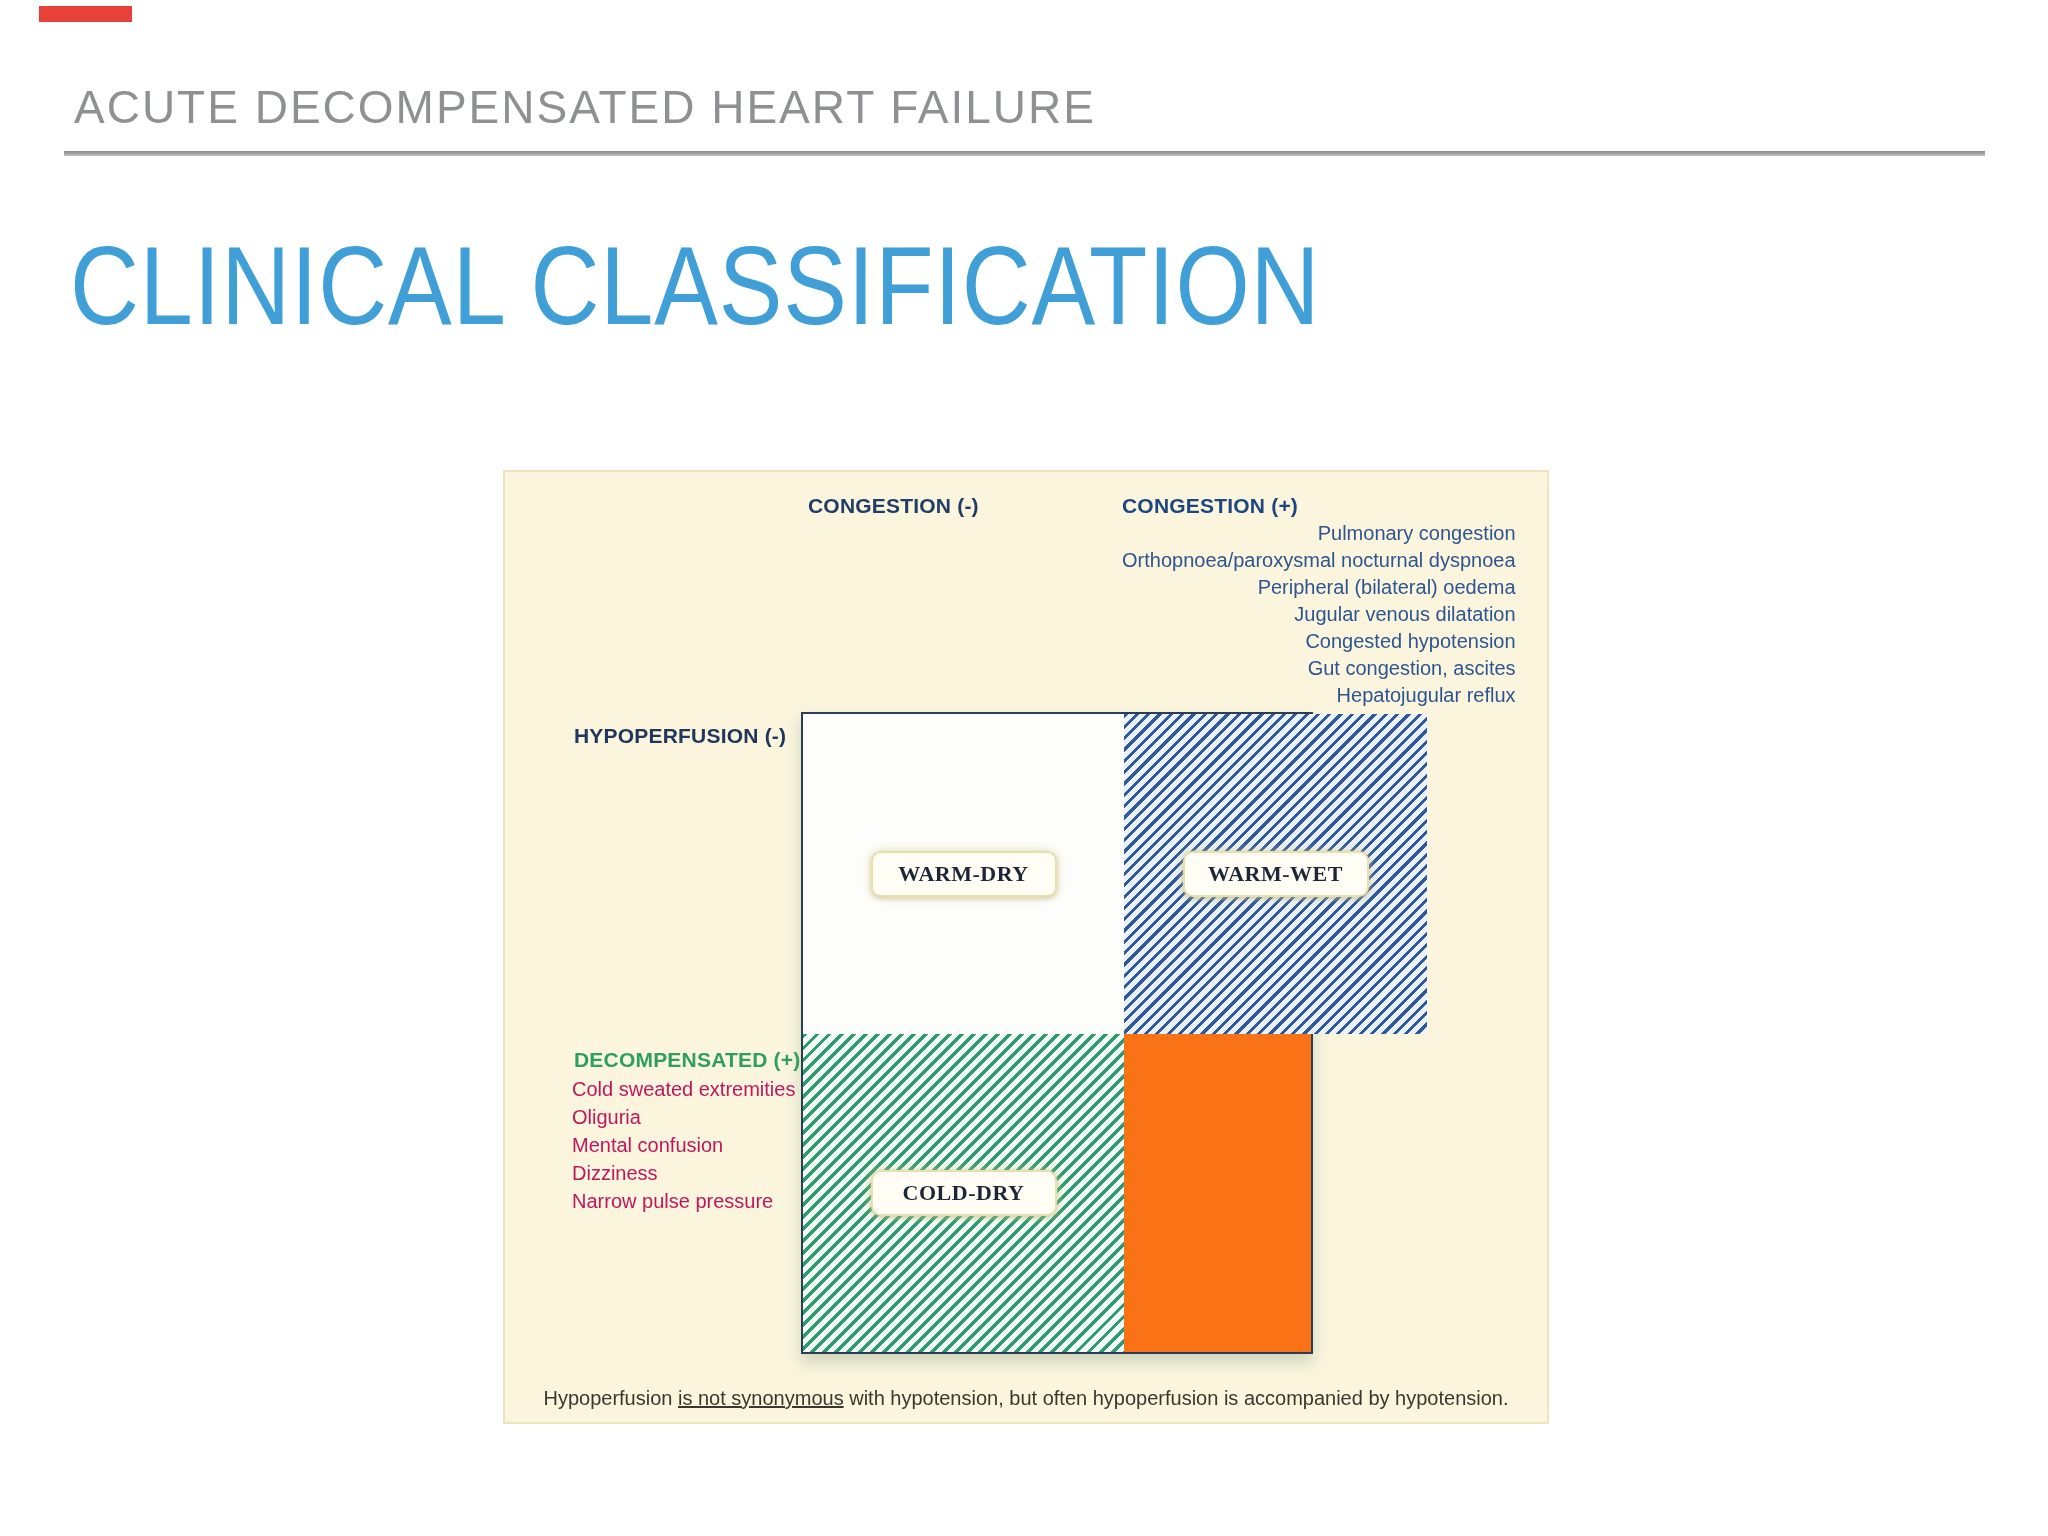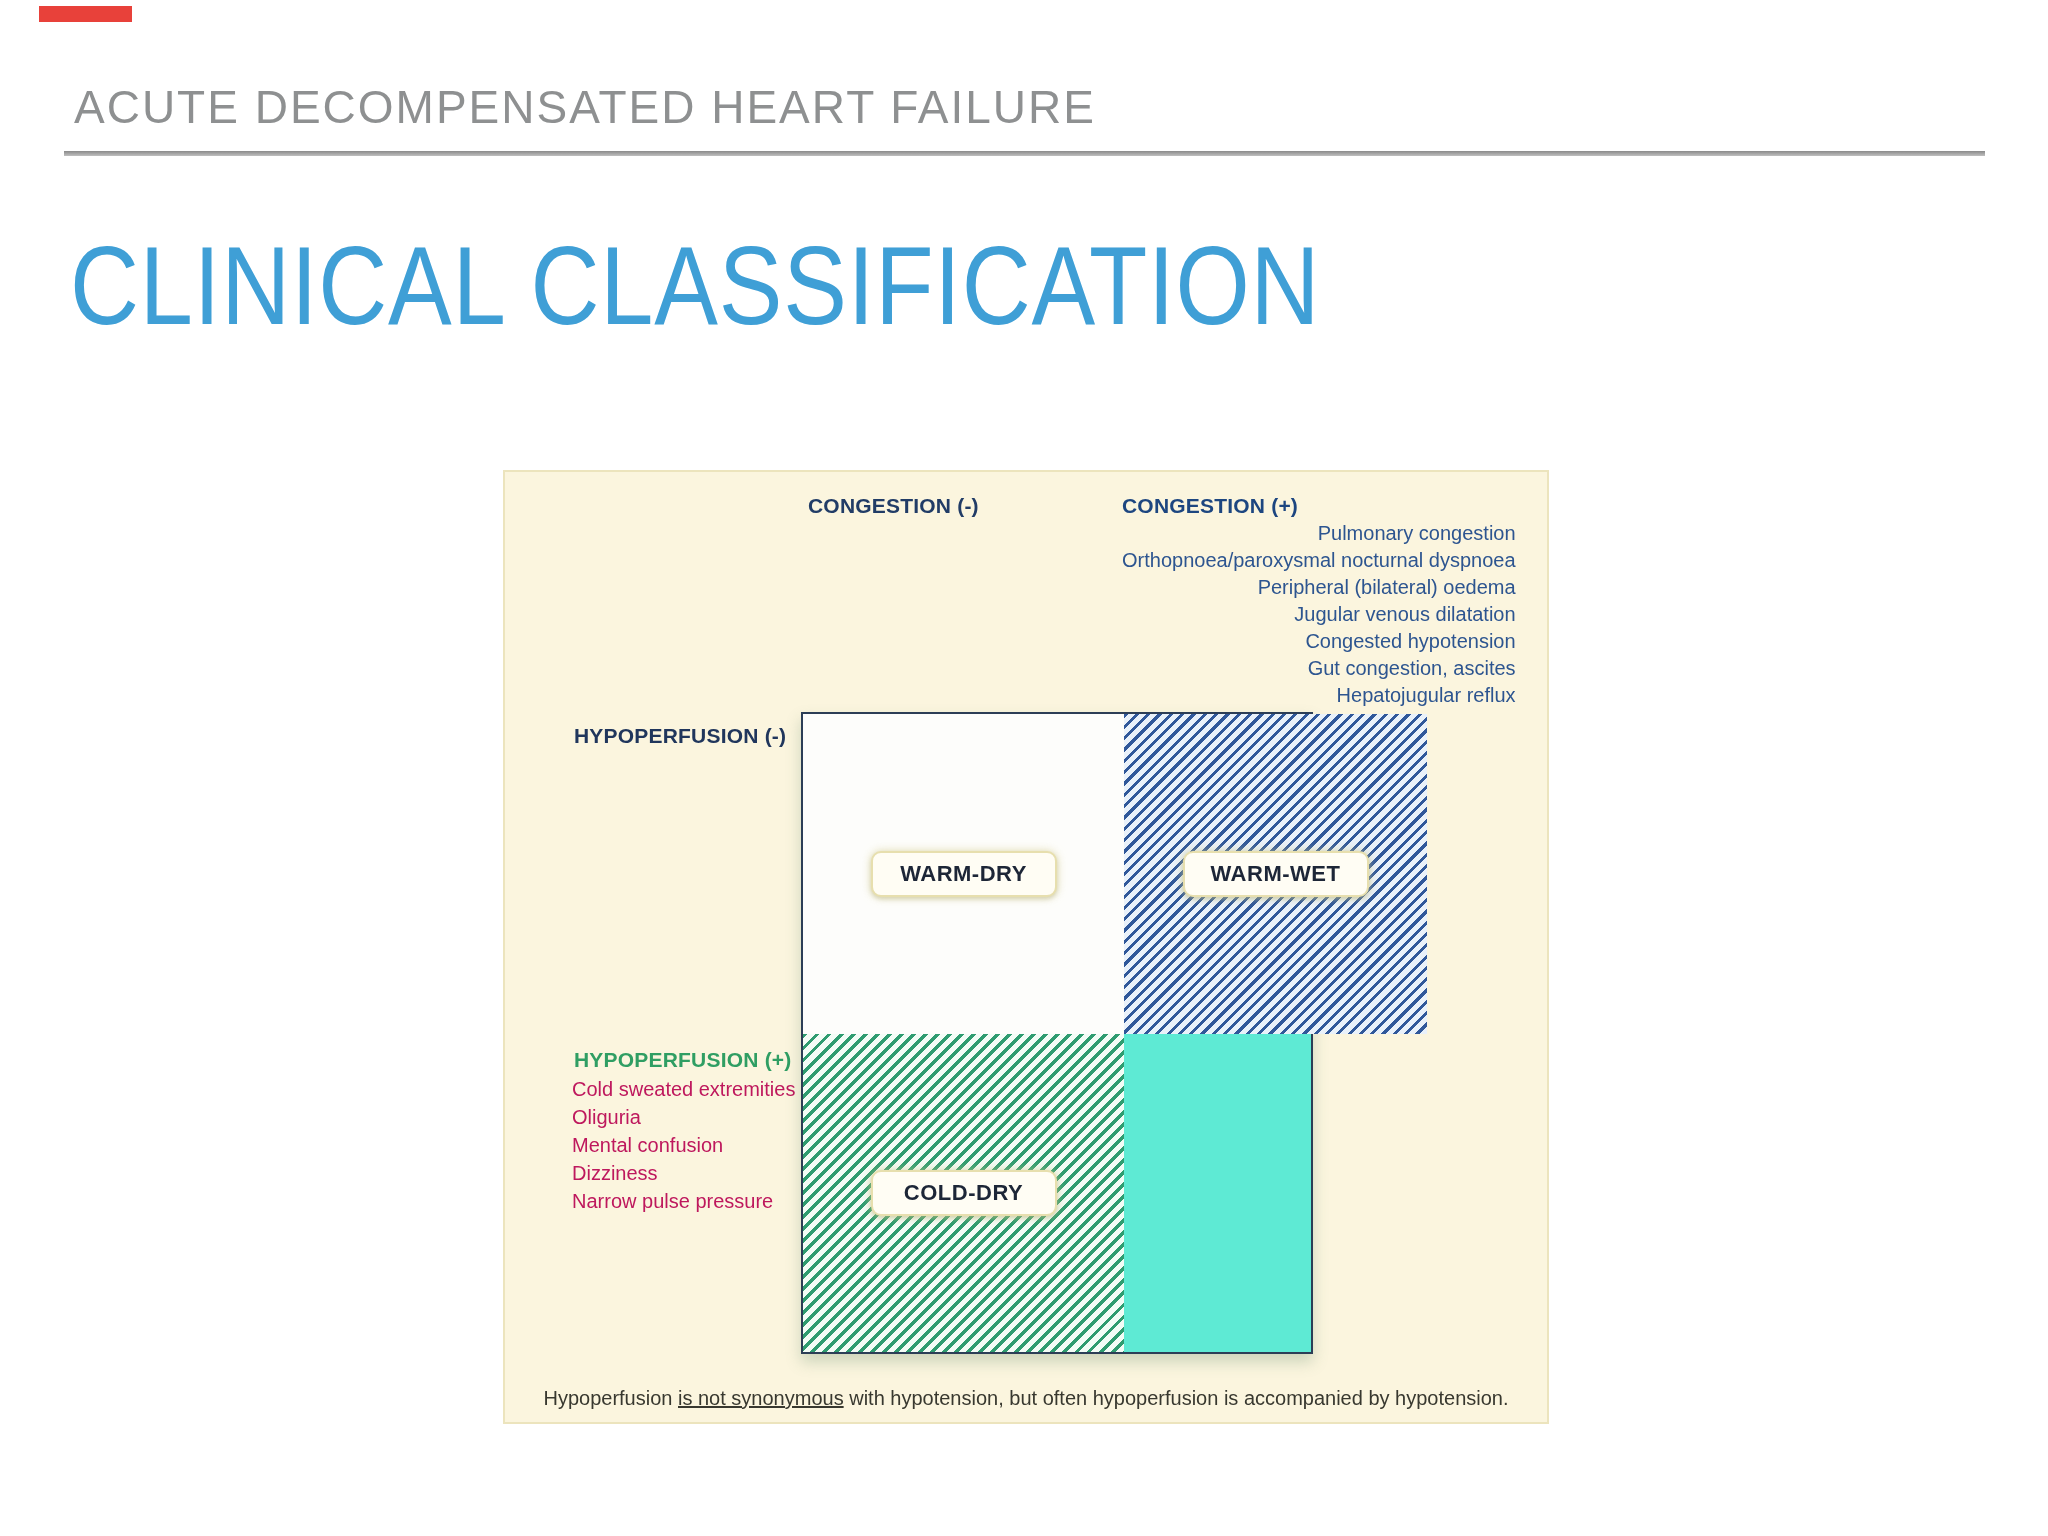--- a/index.html
+++ b/index.html
@@ -40,22 +40,23 @@
 
   ul.signs{list-style:none;margin:0;padding:0;font-size:20px;}
   .congestion-list{left:617px;top:48px;color:#2d5590;}
   .congestion-list li{line-height:27px;text-align:right;}
   .hypo-list{left:67px;top:603px;color:#be185d;}
   .hypo-list li{line-height:28px;}
 
   
   .grid{
     left:296px;top:240px;width:512px;height:642px;
-    border:2px solid #2c3e56;box-sizing:border-box;background:#5eead4;
+    border:2px solid #2c3e56;box-sizing:border-box;background:#f97316;
     box-shadow:0 8px 14px rgba(100,140,110,.30);
+    font-family:Liberation Serif, serif;
   }
   .cell{display:flex;align-items:center;justify-content:center;}
   .cell-tl{left:0;top:0;width:321px;height:320px;background:#fdfdfb;}
   .cell-tr{left:321px;top:0;width:303px;height:320px;
     background:repeating-linear-gradient(135deg,#30589a 0 3px,#e9f1fa 3px 8px);}
   .cell-bl{left:0;top:320px;width:321px;height:318px;
     background:repeating-linear-gradient(135deg,#2f9c70 0 3.5px,#f3fcf6 3.5px 8.5px);}
   .cell-br{left:321px;top:320px;width:303px;height:318px;
     background:repeating-linear-gradient(135deg,#1a7fc0 0 3px,#2492d4 3px 8px);}
 
@@ -94,21 +95,21 @@
     <li>Orthopnoea/paroxysmal nocturnal dyspnoea</li>
     <li>Peripheral (bilateral) oedema</li>
     <li>Jugular venous dilatation</li>
     <li>Congested hypotension</li>
     <li>Gut congestion, ascites</li>
     <li>Hepatojugular reflux</li>
   </ul>
 
   <div class="abs axis-label hypo-neg">HYPOPERFUSION (-)</div>
 
-  <div class="abs axis-label hypo-pos">HYPOPERFUSION (+)</div>
+  <div class="abs axis-label hypo-pos">DECOMPENSATED (+)</div>
 
   <ul class="abs signs hypo-list">
     <li>Cold sweated extremities</li>
     <li>Oliguria</li>
     <li>Mental confusion</li>
     <li>Dizziness</li>
     <li>Narrow pulse pressure</li>
   </ul>
 
   <div class="abs grid">

